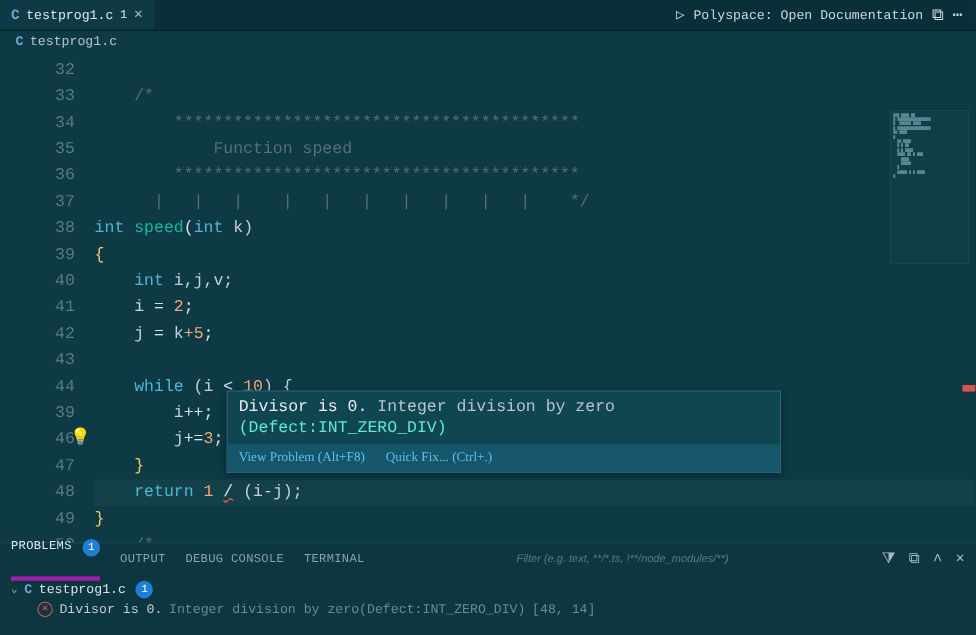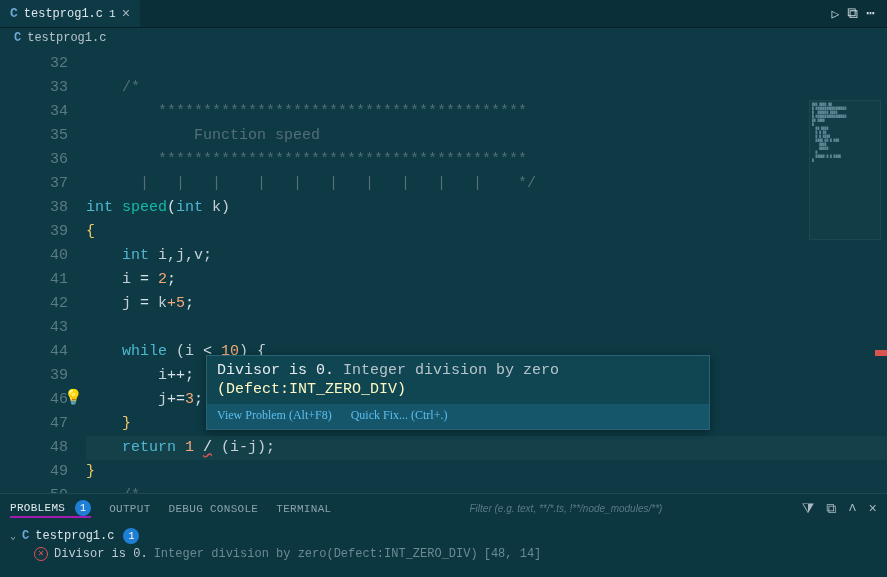--- a/index.html
+++ b/index.html
@@ -92,21 +92,21 @@
   top: 355px;
   width: 504px;
   background: #104552;
   border: 1px solid #2a6373;
   box-shadow: 0 2px 8px rgba(0,0,0,0.4);
   font-size: 15px;
   z-index: 5;
 }
 .hover-msg { padding: 6px 10px 2px; color: #b8c4cc; }
 .hover-msg .hover-title { color: #e8ecef; }
-.hover-code { padding: 0 10px 6px; color: #fef9c3; }
+.hover-code { padding: 0 10px 6px; color: #5eead4; }
 .hover-actions {
   padding: 4px 10px 6px;
   background: #16566a;
   font-size: 12px;
   color: #5dbff0;
   font-family: Liberation Serif, serif;
 }
 .hover-actions span { margin-right: 16px; cursor: pointer; }
 .lightbulb {
   position: absolute;
@@ -149,21 +149,21 @@
 .panel-tabs {
   height: 30px;
   display: flex;
   align-items: center;
   padding: 0 10px;
   gap: 18px;
   font-size: 11px;
   color: #8ba3ad;
 }
 .panel-tabs .ptab { cursor: pointer; letter-spacing: 0.3px; }
-.panel-tabs .ptab.active { color: #e2eaee; border-bottom: 2px solid #a21caf; padding-bottom: 0; }
+.panel-tabs .ptab.active { color: #e2eaee; border-bottom: 4px solid #a21caf; padding-bottom: 18px; }
 .badge {
   display: inline-flex; align-items: center; justify-content: center;
   min-width: 16px; height: 16px; border-radius: 8px;
   background: #1f7fd4; color: #fff; font-size: 10px;
   padding: 0 4px; margin-left: 3px;
 }
 .panel-filter {
   margin-left: 120px;
   flex: 0 0 260px;
 }
@@ -196,20 +196,21 @@
 
 <div class="tab-bar">
   <div class="tab">
     <span class="lang-icon">C</span>
     <span>testprog1.c</span>
     <span class="dirty">1</span>
     <span class="close">×</span>
   </div>
   <div class="title-actions">
     <span class="run-icon">▷</span>
+    <span>Polyspace: Open Documentation</span>
     <span class="split-icon">⧉</span>
     <span class="more-icon">⋯</span>
   </div>
 </div>
 
 <div class="breadcrumb">
   <span class="lang-icon">C</span>
   <span>testprog1.c</span>
 </div>
 

